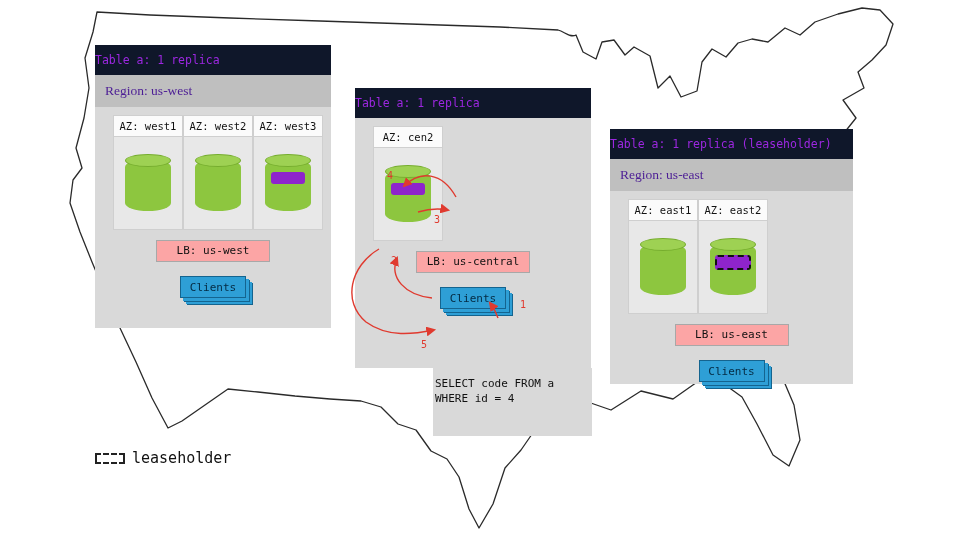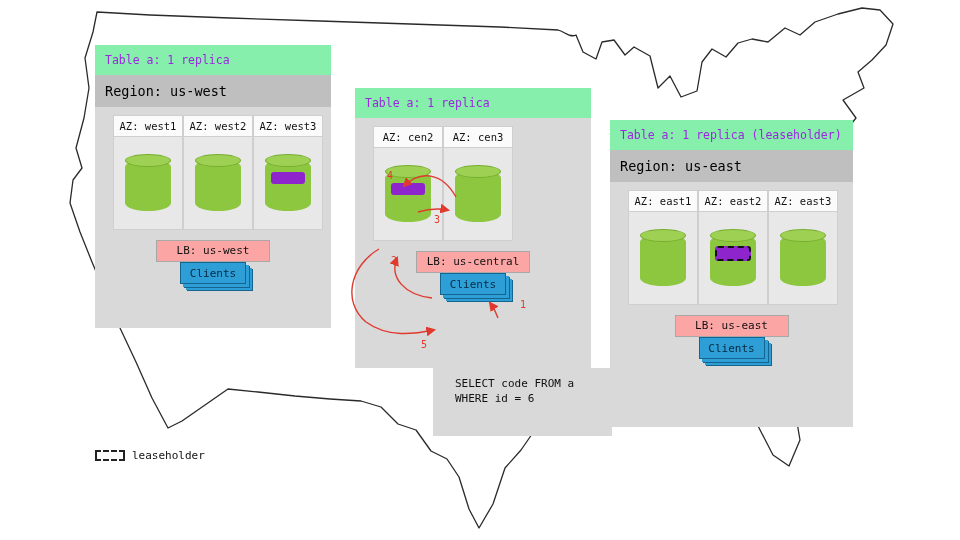--- a/index.html
+++ b/index.html
@@ -6,27 +6,27 @@
   .stage{
     position:relative;width:960px;height:540px;overflow:hidden;
     font-family:"DejaVu Sans Mono","Liberation Mono",monospace;
     background:#ffffff;
   }
   
   .map-svg{position:absolute;left:0;top:0;z-index:0;}
   
   .region{position:absolute;background:#d9d9d9;z-index:1;}
   .table-strip{
-    height:30px;line-height:30px;padding-left:10px;
-    font-size:11.5px;color:#9c27e0;background:#86efac;
+    height:30px;line-height:30px;
+    font-size:11.5px;color:#9c27e0;background:#0f172a;
     white-space:nowrap;overflow:hidden;
   }
   .region-bar{
     height:32px;line-height:32px;padding-left:10px;
-    font-size:13.5px;color:#000000;background:#bfbfbf;white-space:nowrap;
+    font-size:13.5px;color:#4c1d95;background:#bfbfbf;white-space:nowrap;font-family:Liberation Serif, serif;
   }
   .az-row{display:flex;gap:0;padding:8px 8px 6px 18px;}
   .az{width:70px;background:#e8e8e8;border:1px solid #cfcfcf;box-sizing:border-box;}
   .az-header{
     height:20px;line-height:20px;text-align:center;font-size:10.5px;
     background:#fbfbfb;border-bottom:1px solid #cfcfcf;color:#111;white-space:nowrap;
   }
   .az-body{height:92px;display:flex;align-items:center;justify-content:center;}
   
   .cyl{position:relative;width:46px;height:52px;background:#8dc63f;
@@ -41,35 +41,35 @@
   }
   .band.leaseholder{border:2px dashed #111;left:5px;right:5px;top:12px;height:11px;}
   
   .lb{
     display:block;margin:4px auto 0 auto;width:112px;height:20px;line-height:20px;
     background:#fca5a5;border:1px solid #a8a8a8;text-align:center;
     font-size:11px;color:#111;
   }
   
   .clients{
-    display:block;margin:0 auto 0 auto;width:66px;height:22px;line-height:22px;
+    display:block;margin:14px auto 0 auto;width:66px;height:22px;line-height:22px;
     background:#2e9fd6;border:1px solid #14648f;text-align:center;
     font-size:11px;color:#042a42;box-sizing:border-box;
     box-shadow:3px 3px 0 #2e9fd6,4px 4px 0 #14648f,6px 6px 0 #2e9fd6,7px 7px 0 #14648f;
   }
   
   .sql-box{
     position:absolute;left:433px;top:368px;width:157px;height:60px;
-    background:#d9d9d9;z-index:1;padding:8px 0 0 22px;box-sizing:content-box;
+    background:#d9d9d9;z-index:1;padding:8px 0 0 2px;box-sizing:content-box;
   }
   .sql-line{font-size:11px;line-height:15px;color:#111;white-space:pre;}
   
   .legend{position:absolute;left:95px;top:449px;z-index:1;display:flex;align-items:center;gap:7px;}
   .legend-swatch{width:30px;height:11px;background:#ffffff;border:2px dashed #222;box-sizing:border-box;}
-  .legend-label{font-size:11px;color:#111;}
+  .legend-label{font-size:15px;color:#111;}
   
   .arrows-svg{position:absolute;left:0;top:0;z-index:5;pointer-events:none;}
   .arrow{stroke:#e03a2f;stroke-width:1.4;fill:none;}
   .step-num{fill:#e03a2f;font-family:"DejaVu Sans Mono",monospace;font-size:10px;}
 </style>
 </head>
 <body>
 
 <div class="stage">
 
@@ -119,63 +119,51 @@
     <div class="table-strip">Table a: 1 replica</div>
     <div class="az-row">
       <div class="az">
         <div class="az-header">AZ: cen2</div>
         <div class="az-body">
           <div class="cyl">
             <div class="band"></div>
           </div>
         </div>
       </div>
-      <div class="az">
-        <div class="az-header">AZ: cen3</div>
-        <div class="az-body">
-            <div class="cyl"></div>
-          </div>
-      </div>
     </div>
     <div class="lb">LB: us-central</div>
     <div class="clients">Clients</div>
   </section>
 
-  <section class="region" style="left:610px;top:120px;width:243px;height:307px;">
+  <section class="region" style="left:610px;top:129px;width:243px;height:255px;">
     <div class="table-strip">Table a: 1 replica (leaseholder)</div>
     <div class="region-bar">Region: us-east</div>
     <div class="az-row">
       <div class="az">
         <div class="az-header">AZ: east1</div>
         <div class="az-body">
             <div class="cyl"></div>
           </div>
       </div>
       <div class="az">
         <div class="az-header">AZ: east2</div>
         <div class="az-body">
           <div class="cyl">
             <div class="band leaseholder"></div>
           </div>
         </div>
       </div>
-      <div class="az">
-        <div class="az-header">AZ: east3</div>
-        <div class="az-body">
-            <div class="cyl"></div>
-          </div>
-      </div>
     </div>
     <div class="lb">LB: us-east</div>
     <div class="clients">Clients</div>
   </section>
 
   <div class="sql-box">
     <div class="sql-line">SELECT code FROM a</div>
-    <div class="sql-line">WHERE id = 6</div>
+    <div class="sql-line">WHERE id = 4</div>
   </div>
 
   <div class="legend">
     <span class="legend-swatch"></span>
     <span class="legend-label">leaseholder</span>
   </div>
 
   <svg class="arrows-svg" width="960" height="540" viewBox="0 0 960 540">
     <defs>
       <marker id="ah" markerWidth="7" markerHeight="7" refX="5.5" refY="3.5" orient="auto">

